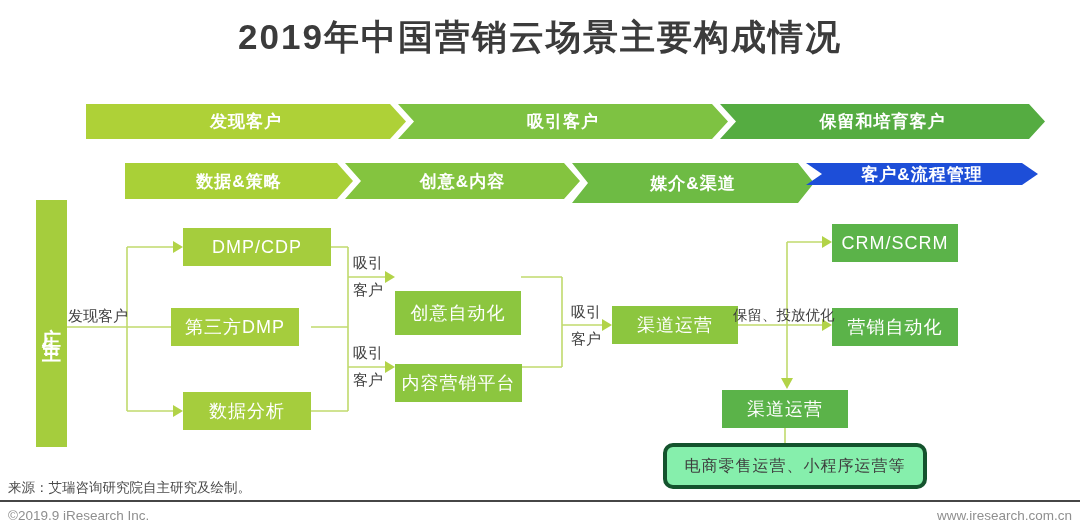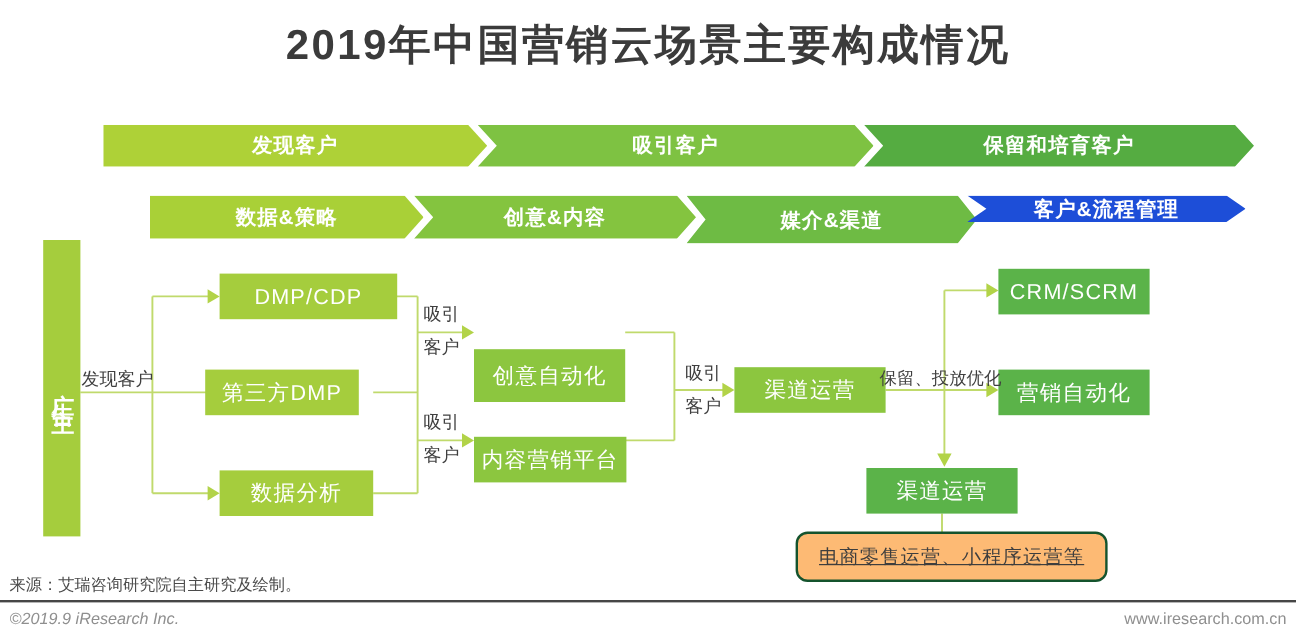--- a/index.html
+++ b/index.html
@@ -40,38 +40,38 @@
   #box-thirddmp{left:171px;top:308px;width:128px;height:38px;}
   #box-analysis{left:183px;top:392px;width:128px;height:38px;}
   #box-creative{left:395px;top:258px;width:126px;height:44px;margin-top:33px;}
   #box-content{left:395px;top:348px;width:127px;height:38px;margin-top:16px;}
   #box-adopt{left:612px;top:306px;width:126px;height:38px;}
   #box-crm{left:832px;top:224px;width:126px;height:38px;}
   #box-mauto{left:832px;top:308px;width:126px;height:38px;}
   #box-channel{left:722px;top:390px;width:126px;height:38px;}
   #box-outcome{
     position:absolute;left:663px;top:443px;width:256px;height:38px;
-    background:#fdba74;border:2px solid #14532d;border-radius:10px;
+    background:#86efac;border:4px solid #14532d;border-radius:10px;
     display:flex;align-items:center;justify-content:center;
-    color:#3e3e3e;font-size:16px;letter-spacing:1px;text-decoration:underline;
+    color:#3e3e3e;font-size:16px;letter-spacing:1px;
   }
   
   .edge-label{position:absolute;color:#3f3f3f;font-size:15px;white-space:nowrap;}
   .edge-label.stacked{width:36px;white-space:normal;line-height:27px;text-align:left;}
   #lbl-discover{left:68px;top:307px;}
   #lbl-attract1{left:353px;top:249px;}
   #lbl-attract2{left:353px;top:339px;}
   #lbl-attract3{left:571px;top:298px;}
   #lbl-retain{left:733px;top:306px;font-size:14.5px;}
   
   #connectors{position:absolute;left:0;top:0;width:1080px;height:531px;}
   
   .footer-source{position:absolute;left:8px;top:479px;font-size:13.5px;color:#4b4b4b;}
   .footer-divider{position:absolute;left:0;top:500px;width:1080px;height:2px;background:#464646;}
-  .footer-copy{position:absolute;left:8px;top:508px;font-size:13.5px;color:#8f8f8f;font-style:italic;}
+  .footer-copy{position:absolute;left:8px;top:508px;font-size:13.5px;color:#8f8f8f;}
   .footer-url{position:absolute;right:8px;top:508px;font-size:13.5px;color:#8f8f8f;}
 </style>
 </head>
 <body>
 
 <div id="stage">
 
   <div class="page-title">2019年中国营销云场景主要构成情况</div>
 
   <div>

